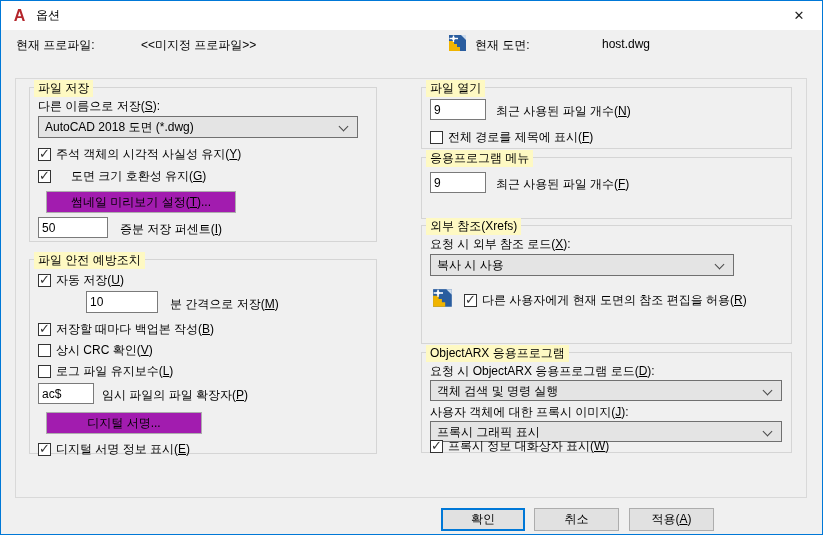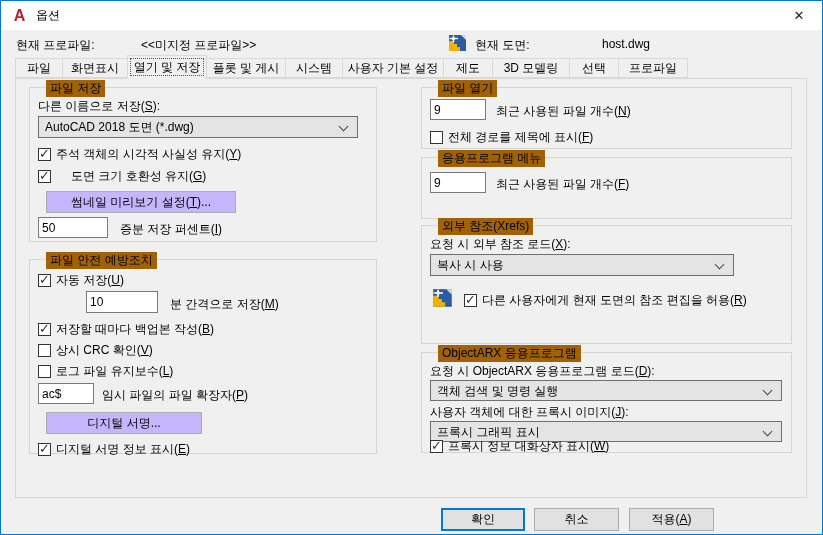--- a/index.html
+++ b/index.html
@@ -23,27 +23,27 @@
   .hdr .v2{left:601px;top:36px;}
   .dwgicon{position:absolute;}
   .dwgicon.hdrpos{left:447px;top:33px;}
   
   .tabbar{position:absolute;left:14px;top:55px;height:22px;display:flex;align-items:flex-end;z-index:3;}
   .tab{height:20px;line-height:18px;text-align:center;background:#f0f0f0;border:1px solid #d9d9d9;margin-right:-1px;padding:0 2px;white-space:nowrap;}
   .tab.sel{height:24px;line-height:22px;margin-bottom:-1px;border-bottom:1px solid #f0f0f0;z-index:4;position:relative;outline:1px dotted #555;outline-offset:-4px;}
   .tabpage{position:absolute;left:14px;top:77px;width:792px;height:420px;border:1px solid #d9d9d9;background:#f0f0f0;}
   
   .group{position:absolute;border:1px solid #d5d5d5;z-index:2;}
-  .gtitle{position:absolute;top:-8px;left:16px;background:#a16207;padding:0 4px;white-space:nowrap;}
+  .gtitle{position:absolute;top:-8px;left:4px;background:#fef9c3;padding:0 4px;white-space:nowrap;}
   .group span.lbl{position:absolute;white-space:nowrap;}
   
   .combo{position:absolute;height:22px;background:#e4e4e4;border:1px solid #707070;line-height:20px;padding-left:6px;white-space:nowrap;}
   .chev{position:absolute;right:10px;top:6px;width:7px;height:7px;border-right:1.5px solid #4a4a4a;border-bottom:1.5px solid #4a4a4a;transform:rotate(45deg);}
   .txt{position:absolute;height:21px;border:1px solid #7a7a7a;background:#fff;font-family:inherit;font-size:12px;padding:0 3px;margin:0;}
-  .btn{position:absolute;height:22px;background:#c4b5fd;border:1px solid #adadad;font-family:inherit;font-size:12px;text-align:center;padding:0;}
+  .btn{position:absolute;height:22px;background:#a21caf;border:1px solid #adadad;font-family:inherit;font-size:12px;text-align:center;padding:0;}
   .cbrow{position:absolute;display:flex;align-items:center;gap:5px;white-space:nowrap;}
   .cb{width:13px;height:13px;border:1px solid #333;background:#fff;position:relative;flex:none;}
   .cb.on::after{content:"\2713";position:absolute;left:0px;top:-3px;font-size:13px;color:#333;font-weight:700;}
   
   .fbtn{position:absolute;top:507px;height:23px;background:#e1e1e1;border:1px solid #adadad;font-family:inherit;font-size:12px;}
   .fbtn.ok{border:2px solid #0078d7;}
   u{text-decoration:underline;}
 </style>
 </head>
 <body>
@@ -64,32 +64,20 @@
       <polygon points="13,1 18,1 18,6" fill="#cfdded"></polygon>
       <polygon points="1,17 12,17 12,13 9,13 9,10 6,10 6,7 1,7" fill="#f0b400"></polygon>
       <line x1="5.5" y1="1.5" x2="5.5" y2="8" stroke="#fff" stroke-width="1.4"></line>
       <line x1="1.5" y1="4.5" x2="10" y2="4.5" stroke="#fff" stroke-width="1.4"></line>
       <circle cx="5.5" cy="4.5" r="1.6" fill="#fff"></circle>
     </svg>
     <span class="l2">현재 도면:</span>
     <span class="v2">host.dwg</span>
   </div>
 
-  <div class="tabbar">
-    <div class="tab" style="width:48px">파일</div>
-    <div class="tab" style="width:66px">화면표시</div>
-    <div class="tab sel" style="width:80px">열기 및 저장</div>
-    <div class="tab" style="width:80px">플롯 및 게시</div>
-    <div class="tab" style="width:58px">시스템</div>
-    <div class="tab" style="width:102px">사용자 기본 설정</div>
-    <div class="tab" style="width:50px">제도</div>
-    <div class="tab" style="width:78px">3D 모델링</div>
-    <div class="tab" style="width:50px">선택</div>
-    <div class="tab" style="width:70px">프로파일</div>
-  </div>
   <div class="tabpage"></div>
 
   <div class="group" style="left:28px;top:86px;width:348px;height:155px;">
     <span class="gtitle">파일 저장</span>
     <span class="lbl" style="left:8px;top:10px;">다른 이름으로 저장(<u>S</u>):</span>
     <div class="combo" style="left:8px;top:28px;width:320px;">
       <span>AutoCAD 2018 도면 (*.dwg)</span>
       <span class="chev"></span>
     </div>
     <div class="cbrow" style="left:8px;top:58px;">

